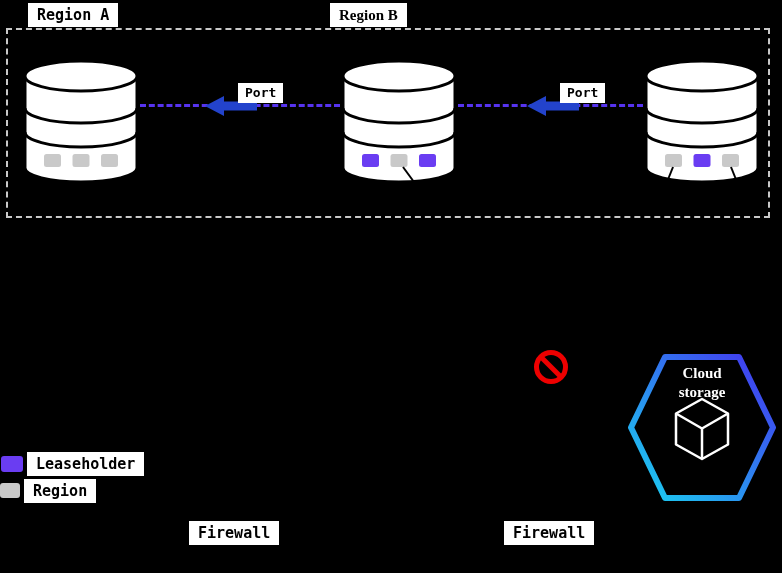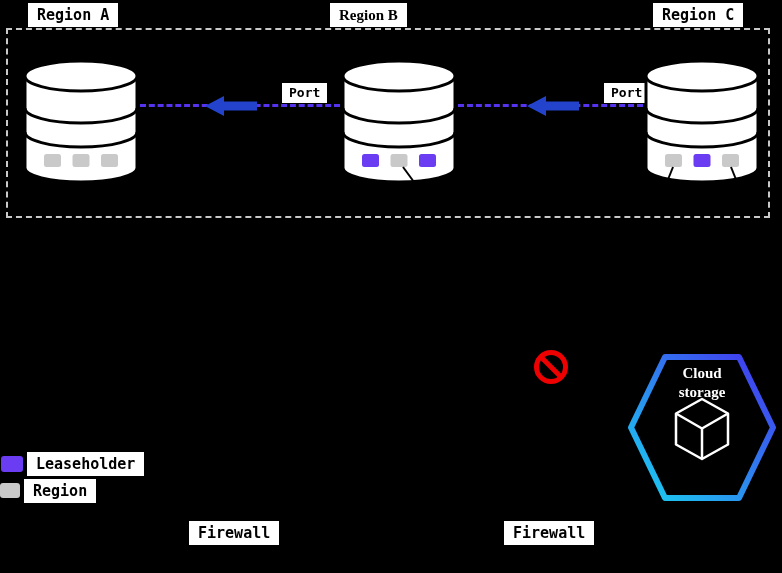--- a/index.html
+++ b/index.html
@@ -8,21 +8,21 @@
     width:782px; height:573px;
     font-family:"DejaVu Sans Mono","Liberation Mono",monospace;
   }
   .canvas { position:relative; width:782px; height:573px; background:#000; overflow:hidden;padding-left:20px; }
   .abs { position:absolute; }
   .label-box {
     position:absolute; background:#fff; color:#000;
     font-weight:bold; font-size:15px; line-height:1.2;
     padding:3px 9px; white-space:nowrap;
   }
-  .port-box { font-size:13px; padding:2px 7px;margin-left:44px; }
+  .port-box { font-size:13px; padding:2px 7px; }
   .boundary {
     position:absolute; left:6px; top:28px; width:764px; height:190px;
     border:2px dashed #c9c9c9;
   }
   .link { position:absolute; height:0; border-top:3px dashed #5633ef; }
   .cloud-label {
     position:absolute; left:627px; top:364px; width:150px;
     color:#fff; font-weight:bold; font-size:15px; line-height:1.25;
     text-align:center;
     font-family:Liberation Serif, serif;
@@ -32,21 +32,20 @@
 </style>
 </head>
 <body>
 
 <div class="canvas">
 
   <div class="boundary"></div>
 
   <div class="label-box" style="left:28px; top:3px;">Region A</div>
   <div class="label-box" style="left:330px; top:3px;font-family:Liberation Serif, serif;">Region B</div>
-  <div class="label-box" style="left:653px; top:3px;">Region C</div>
 
   <div class="link" style="left:140px; top:104px; width:200px;"></div>
   <div class="link" style="left:458px; top:104px; width:185px;"></div>
 
   <svg class="abs" style="left:205px; top:95px;" width="52" height="22" viewBox="0 0 52 22">
     <polygon points="0,11 19,1 19,6.5 52,6.5 52,15.5 19,15.5 19,21" fill="#2343cc"></polygon>
   </svg>
   <svg class="abs" style="left:527px; top:95px;" width="52" height="22" viewBox="0 0 52 22">
     <polygon points="0,11 19,1 19,6.5 52,6.5 52,15.5 19,15.5 19,21" fill="#2343cc"></polygon>
   </svg>

